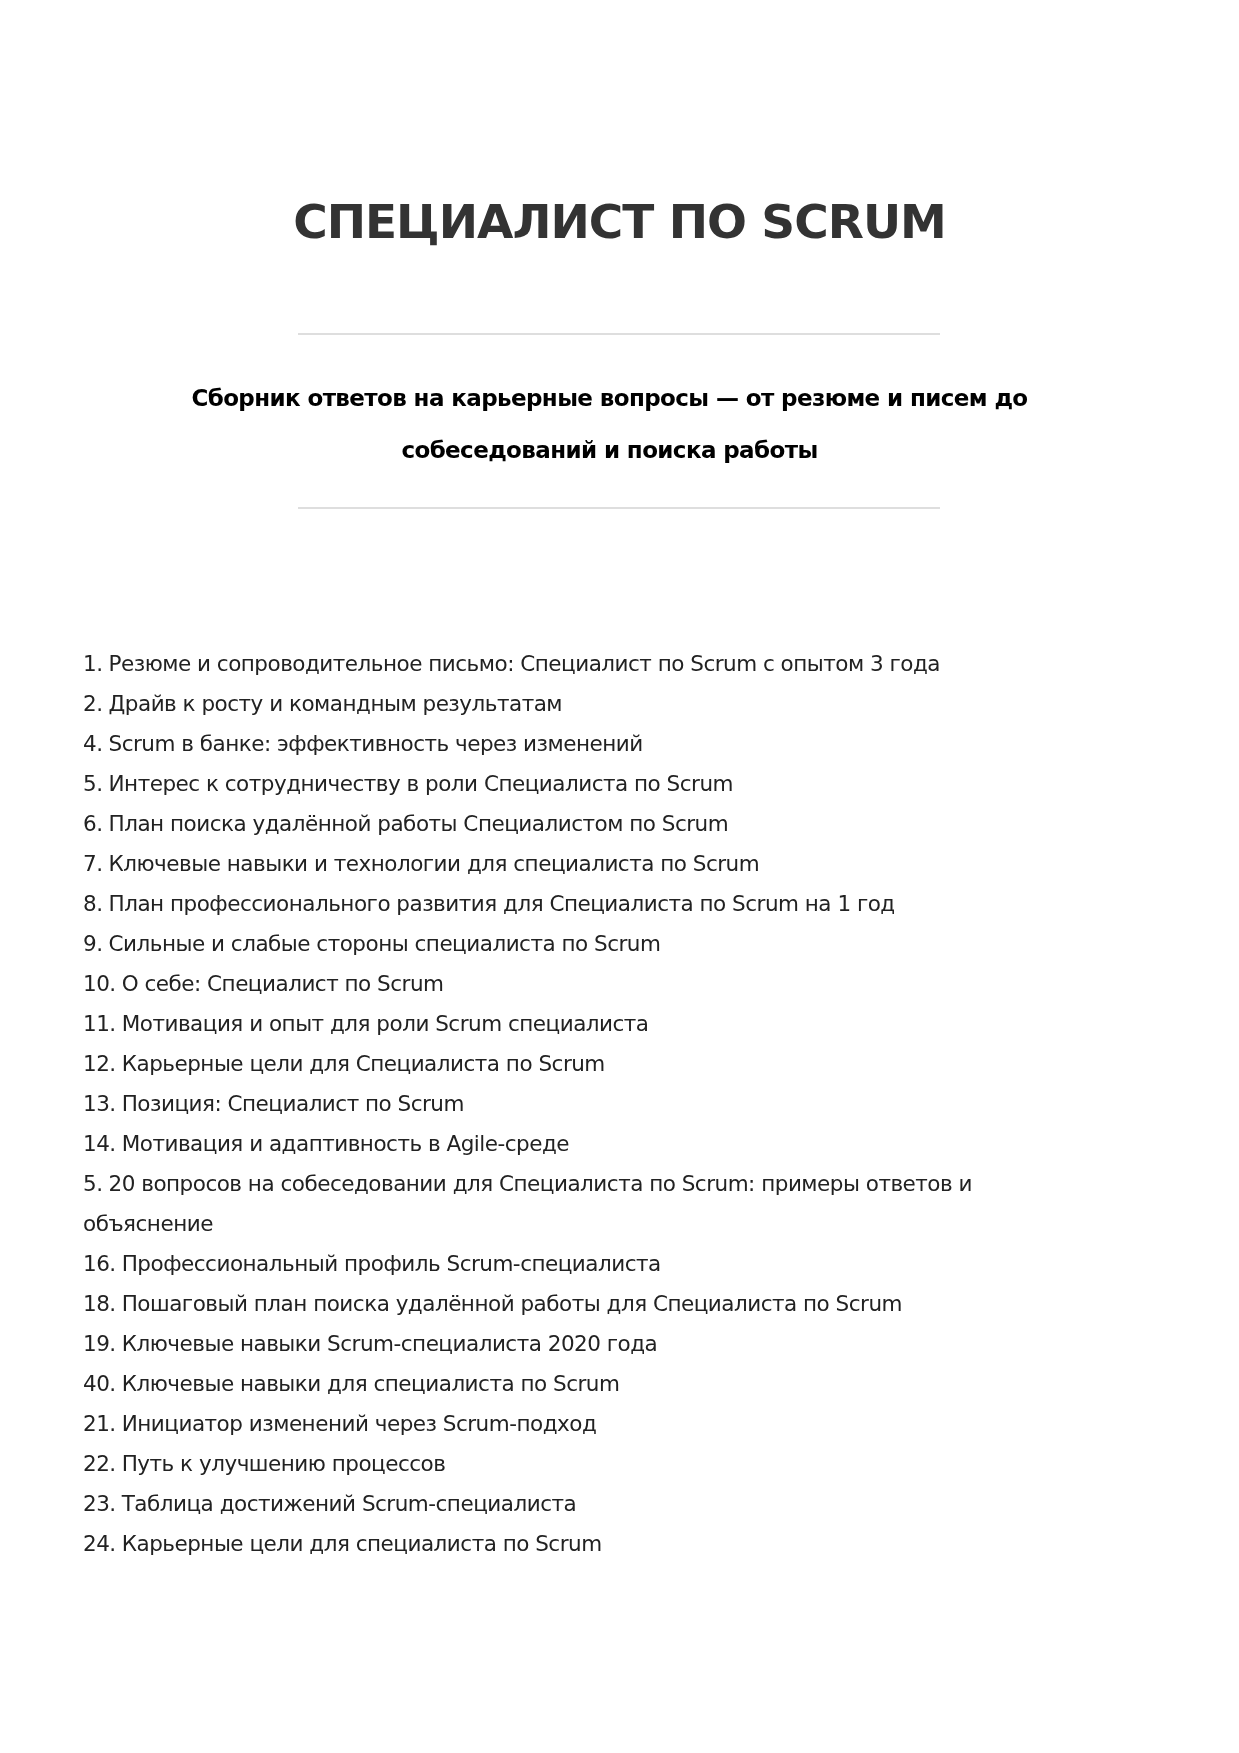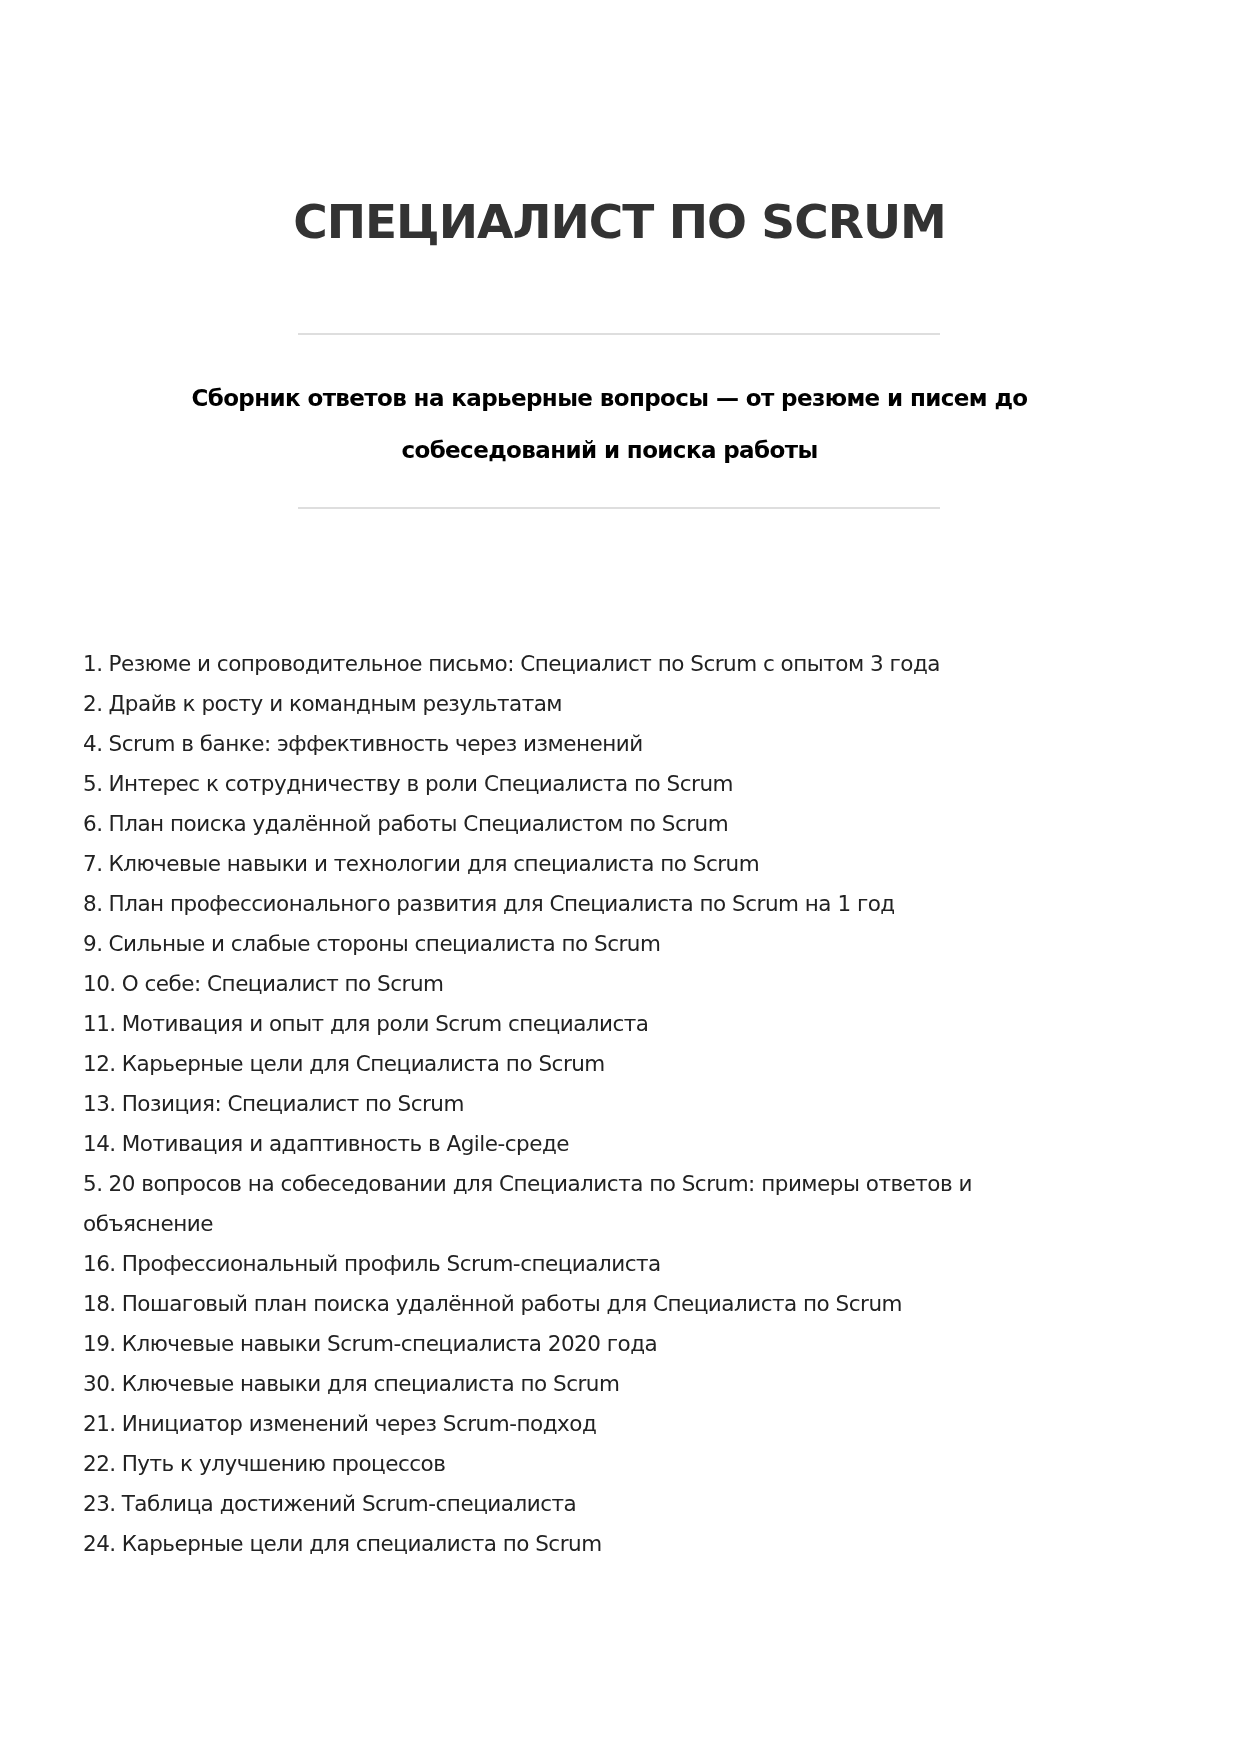--- a/index.html
+++ b/index.html
@@ -97,18 +97,18 @@
   <li class="toc-item"><span class="num">9.</span><span>Сильные и слабые стороны специалиста по Scrum</span></li>
   <li class="toc-item"><span class="num">10.</span><span>О себе: Специалист по Scrum</span></li>
   <li class="toc-item"><span class="num">11.</span><span>Мотивация и опыт для роли Scrum специалиста</span></li>
   <li class="toc-item"><span class="num">12.</span><span>Карьерные цели для Специалиста по Scrum</span></li>
   <li class="toc-item"><span class="num">13.</span><span>Позиция: Специалист по Scrum</span></li>
   <li class="toc-item"><span class="num">14.</span><span>Мотивация и адаптивность в Agile-среде</span></li>
   <li class="toc-item"><span class="num">5.</span><span>20 вопросов на собеседовании для Специалиста по Scrum: примеры ответов и объяснение</span></li>
   <li class="toc-item"><span class="num">16.</span><span>Профессиональный профиль Scrum-специалиста</span></li>
   <li class="toc-item"><span class="num">18.</span><span>Пошаговый план поиска удалённой работы для Специалиста по Scrum</span></li>
   <li class="toc-item"><span class="num">19.</span><span>Ключевые навыки Scrum-специалиста 2020 года</span></li>
-  <li class="toc-item"><span class="num">30.</span><span>Ключевые навыки для специалиста по Scrum</span></li>
+  <li class="toc-item"><span class="num">40.</span><span>Ключевые навыки для специалиста по Scrum</span></li>
   <li class="toc-item"><span class="num">21.</span><span>Инициатор изменений через Scrum-подход</span></li>
   <li class="toc-item"><span class="num">22.</span><span>Путь к улучшению процессов</span></li>
   <li class="toc-item"><span class="num">23.</span><span>Таблица достижений Scrum-специалиста</span></li>
   <li class="toc-item"><span class="num">24.</span><span>Карьерные цели для специалиста по Scrum</span></li>
 </ol>
 
 </body></html>

